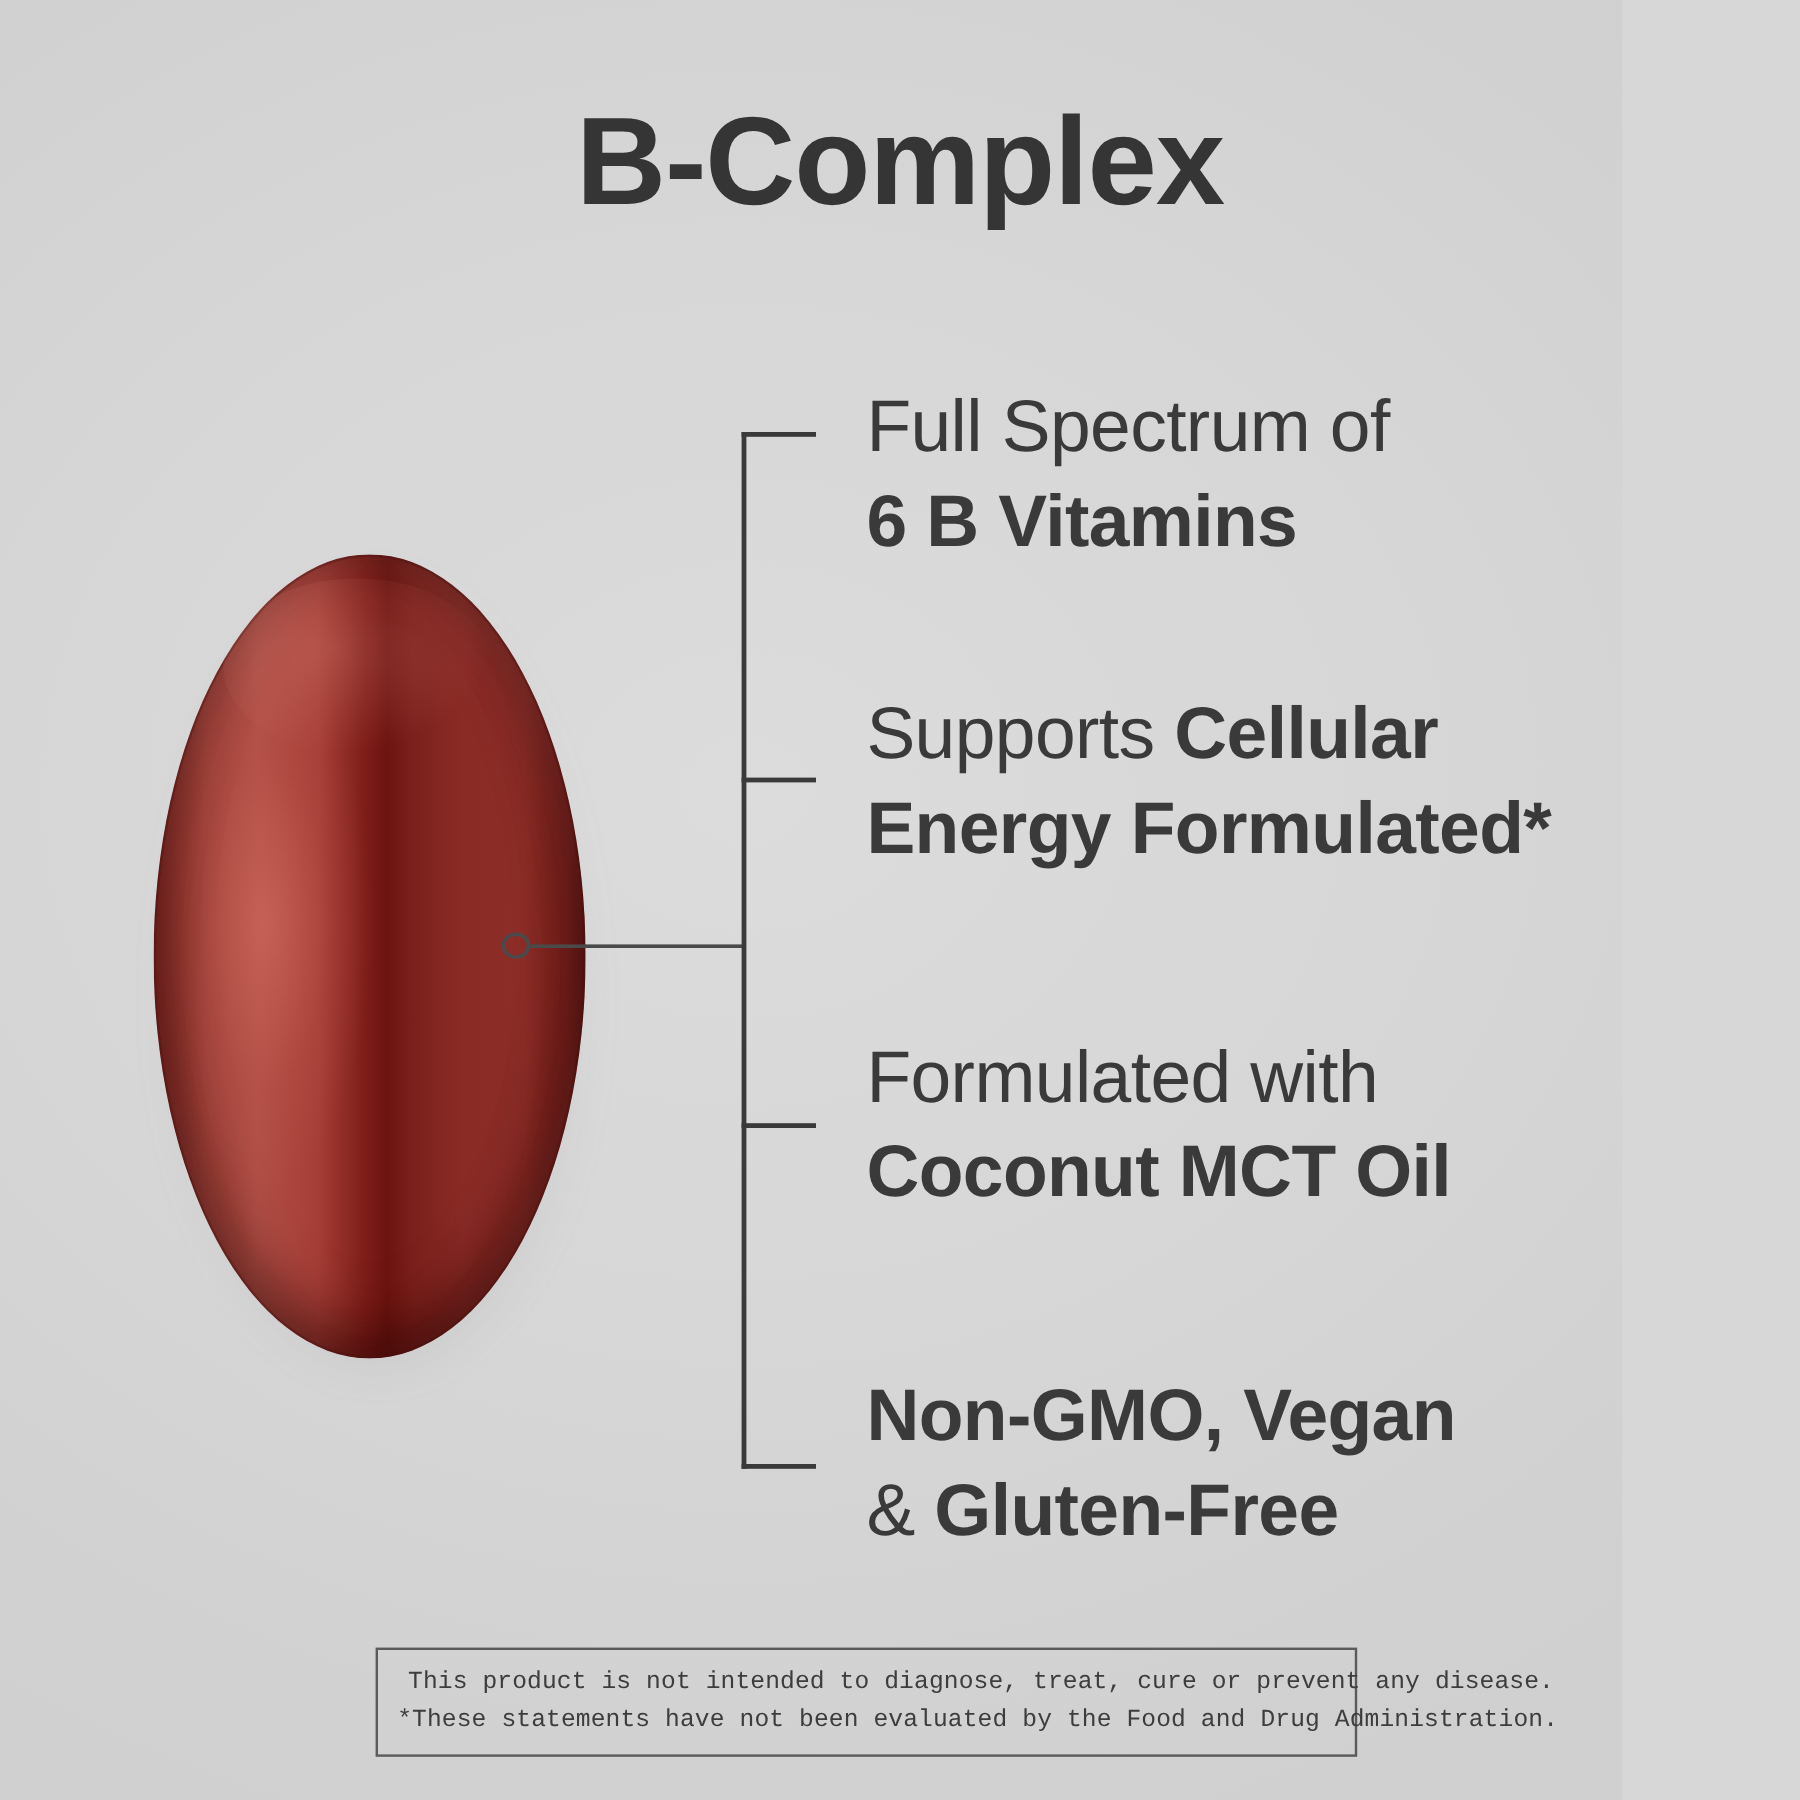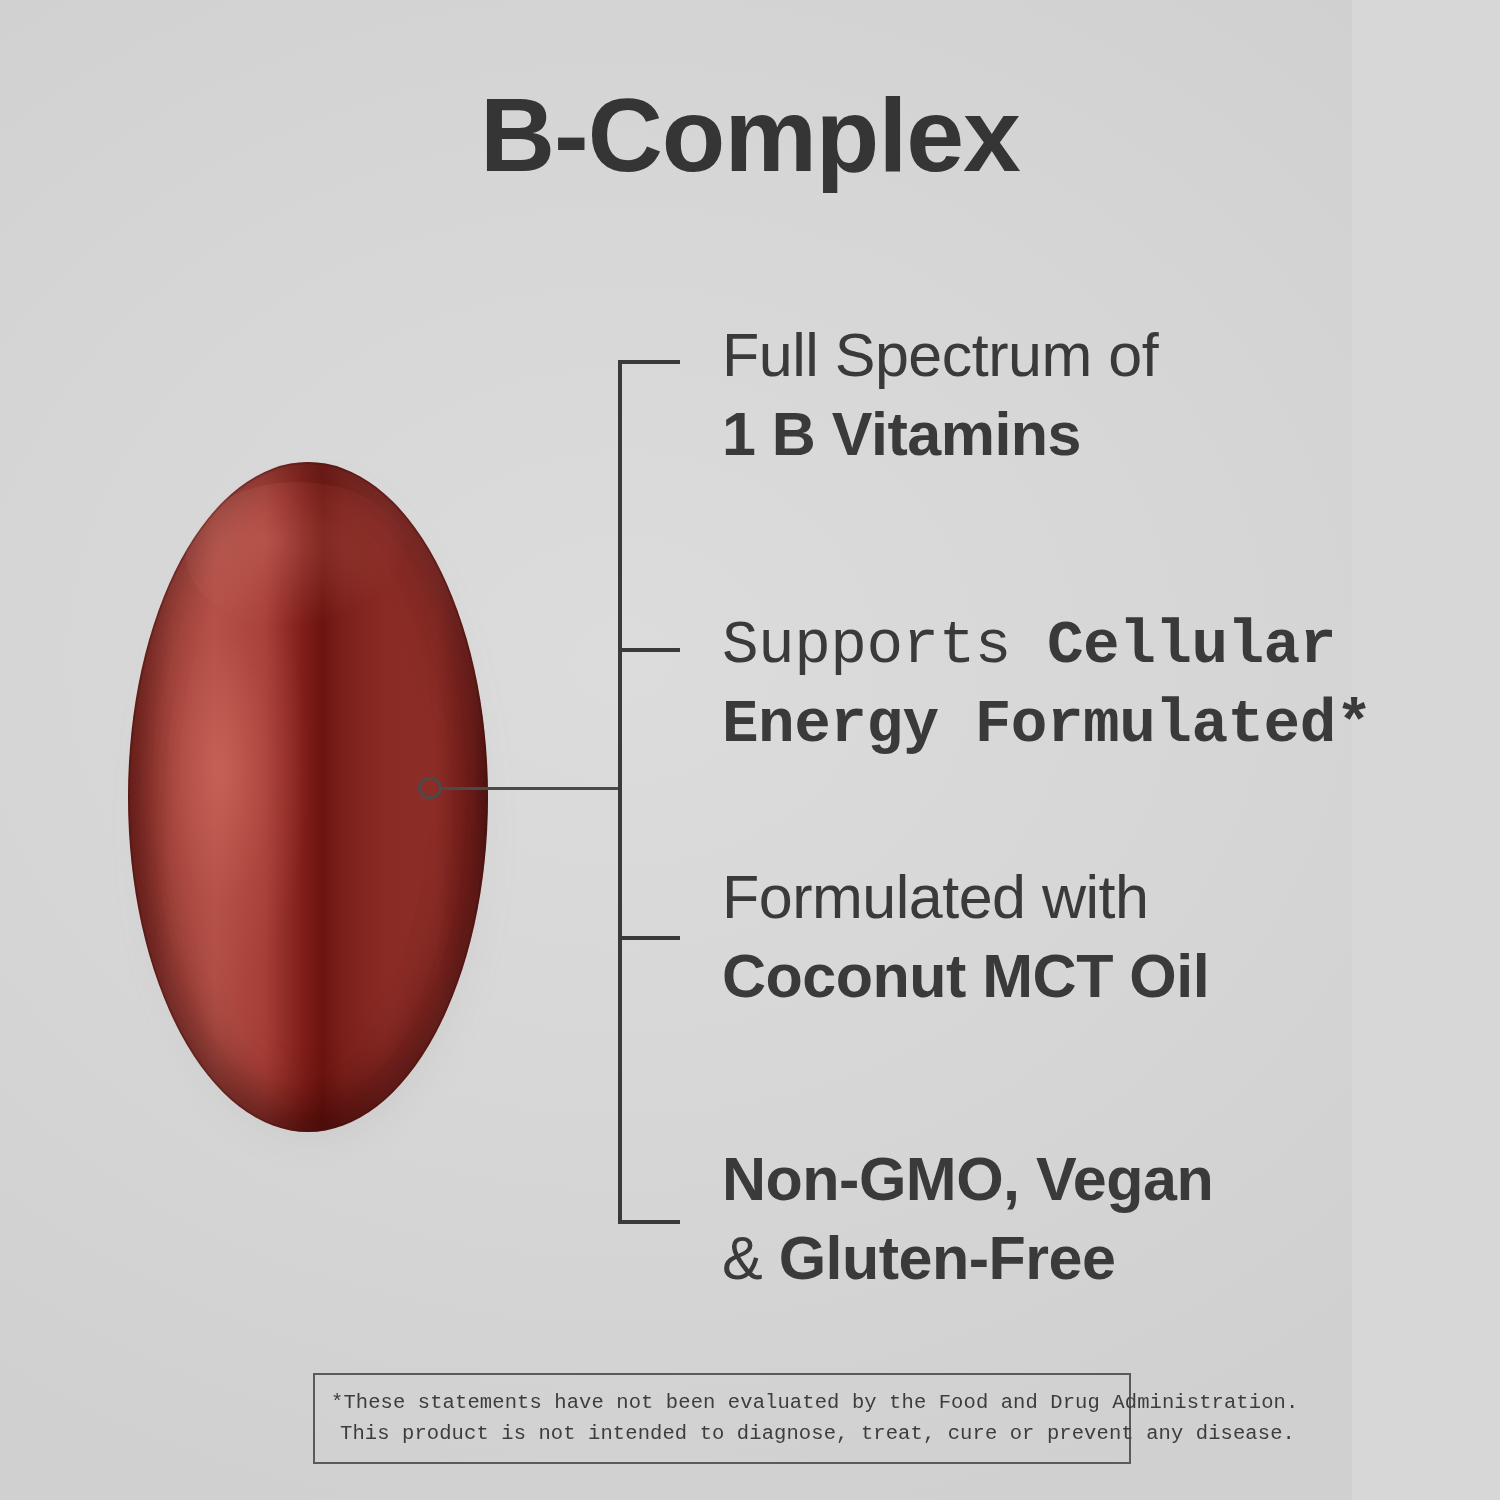--- a/index.html
+++ b/index.html
@@ -155,21 +155,21 @@
     color: #3a3a3a;
     font-size: 61px;
     line-height: 1.30;
     letter-spacing: -0.5px;
   }
   .feature .lite { font-weight: 400; }
   .feature .bold { font-weight: 700; }
   .feature .line { display: block; white-space: nowrap; }
 
   .feature-1 { top: 284px; margin-top: 32px; }
-  .feature-2 { top: 606px; font-family: Liberation Mono, monospace; }
+  .feature-2 { top: 572px; }
   .feature-3 { top: 858px; }
   .feature-4 { top: 1140px; }
 
   
   .disclaimer {
     position: absolute;
     left: 313px;
     top: 1373px;
     width: 818px;
     box-sizing: border-box;
@@ -206,21 +206,21 @@
   <div class="tick tick-1"></div>
   <div class="tick tick-2"></div>
   <div class="tick tick-3"></div>
   <div class="tick tick-4"></div>
 
   <div class="feature feature-1">
     <span class="line">
       <span class="lite">Full Spectrum of</span><span class="bold"></span>
     </span>
     <span class="line">
-      <span class="lite"></span><span class="bold">1 B Vitamins</span>
+      <span class="lite"></span><span class="bold">6 B Vitamins</span>
     </span>
   </div>
 
   <div class="feature feature-2">
     <span class="line">
       <span class="lite">Supports </span><span class="bold">Cellular</span>
     </span>
     <span class="line">
       <span class="lite"></span><span class="bold">Energy Formulated*</span>
     </span>
@@ -238,17 +238,17 @@
   <div class="feature feature-4">
     <span class="line">
       <span class="lite"></span><span class="bold">Non-GMO, Vegan</span>
     </span>
     <span class="line">
       <span class="lite">&amp; </span><span class="bold">Gluten-Free</span>
     </span>
   </div>
 
   <div class="disclaimer">
+    <span class="dline indent">This product is not intended to diagnose, treat, cure or prevent any disease.</span>
     <span class="dline">*These statements have not been evaluated by the Food and Drug Administration.</span>
-    <span class="dline indent">This product is not intended to diagnose, treat, cure or prevent any disease.</span>
   </div>
 
 </div>
 
 </body></html>

